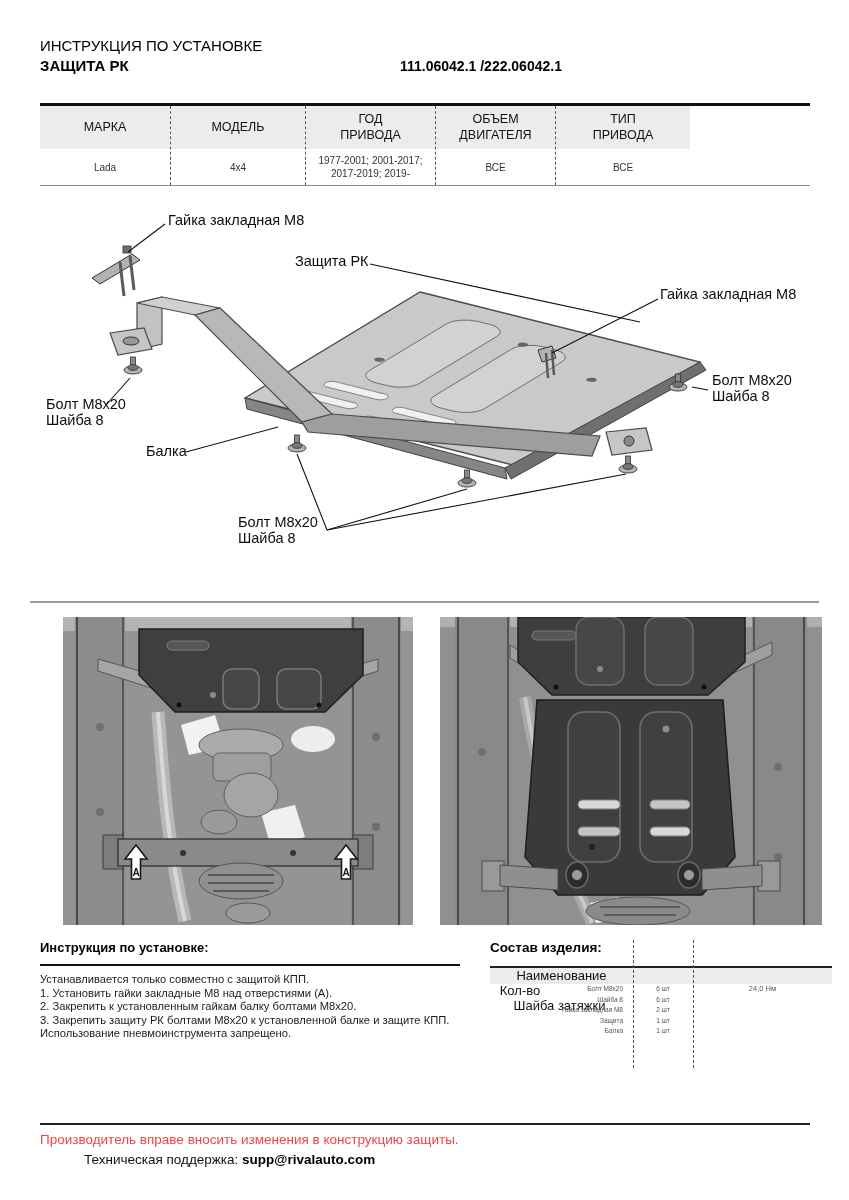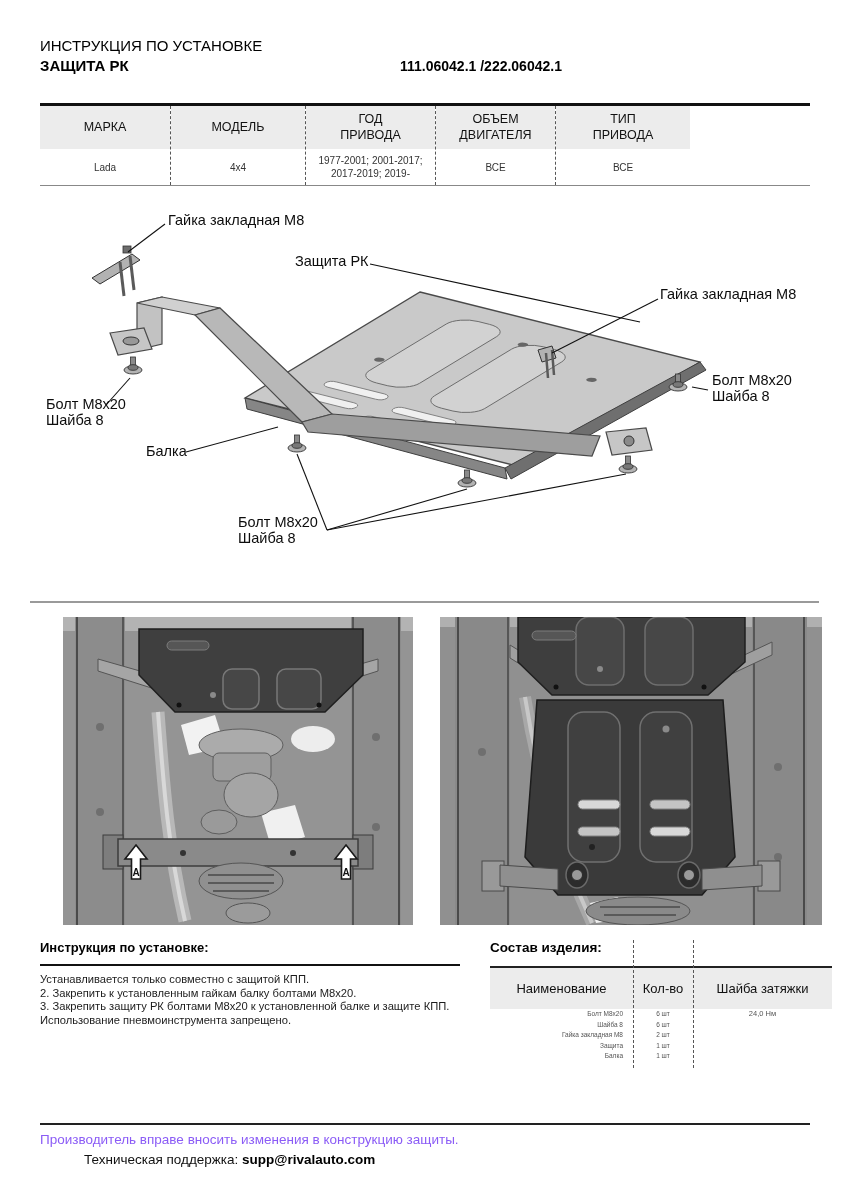--- a/index.html
+++ b/index.html
@@ -37,35 +37,35 @@
   .inst { position:absolute; left:40px; top:940px; width:428px; }
   .inst-title { font-size:13px; font-weight:bold; color:#000; }
   .inst-rule { margin-top:9px; border-top:2.5px solid #111; width:420px; }
   .inst-lines { margin-top:7px; }
   .inst-line { font-size:11.2px; line-height:13.6px; color:#1c1c1c; }
 
   
   .comp { position:absolute; left:490px; top:940px; width:342px; }
   .comp-title { font-size:13.5px; font-weight:bold; color:#000; height:26px; }
   .comp-table { border-top:2.5px solid #222; }
-  .comp-head { display:flex; background:#ececec; height:41px; }
+  .comp-head { display:flex; background:#ececec; height:16px;flex-direction:column; }
   .comp-head .c1, .comp-head .c2, .comp-head .c3 { display:flex; align-items:center; justify-content:center;
        font-size:13px; color:#111; }
   .c1 { width:143px; } .c2 { width:60px; } .c3 { width:139px; }
   .comp-row { display:flex; height:10.5px; }
   .comp-row .c1 { text-align:right; padding-right:10px; font-size:6.5px; color:#555; line-height:10.5px; }
   .comp-row .c2 { text-align:center; font-size:6.5px; color:#555; line-height:10.5px; }
   .comp-row .c3 { text-align:center; font-size:7.5px; color:#555; line-height:10.5px; }
   .comp-dash { position:absolute; top:0; width:0; height:128px; border-left:1px dashed #555; }
   .comp-dash.d1 { left:143px; }
   .comp-dash.d2 { left:203px; }
 
   
   .foot-rule { position:absolute; left:40px; top:1123px; width:770px; border-top:2px solid #222; }
-  .foot-line1 { position:absolute; left:40px; top:1132px; font-size:13.5px; color:#8b5cf6; }
+  .foot-line1 { position:absolute; left:40px; top:1132px; font-size:13.5px; color:#ef4444; }
   .foot-line2 { position:absolute; left:40px; top:1152px; font-size:13.5px; color:#111;margin-left:44px; }
   .foot-line2 b { font-weight:bold; color:#000; }
 </style>
 </head>
 <body>
 
 <div class="page">
 
   <div class="hdr-line1">ИНСТРУКЦИЯ ПО УСТАНОВКЕ</div>
   <div class="hdr-line2">ЗАЩИТА РК</div>
@@ -302,20 +302,21 @@
       <ellipse cx="198" cy="294" rx="52" ry="14" fill="#8a8a8a" stroke="#555"></ellipse>
       <path d="M160,290 h80 M164,298 h72" stroke="#5a5a5a" stroke-width="2" fill="none"></path>
     </svg>
   </div>
 
   <div class="inst">
     <div class="inst-title">Инструкция по установке:</div>
     <div class="inst-rule"></div>
     <div class="inst-lines">
       <div class="inst-line">Устанавливается только совместно с защитой КПП.</div>
+      <div class="inst-line">1. Установить гайки закладные М8 над отверстиями (А).</div>
       <div class="inst-line">2. Закрепить к установленным гайкам балку болтами М8х20.</div>
       <div class="inst-line">3. Закрепить защиту РК болтами М8х20 к установленной балке и защите КПП.</div>
       <div class="inst-line">Использование пневмоинструмента запрещено.</div>
     </div>
   </div>
 
   <div class="comp">
     <div class="comp-title">Состав изделия:</div>
     <div class="comp-table">
       <div class="comp-head">

